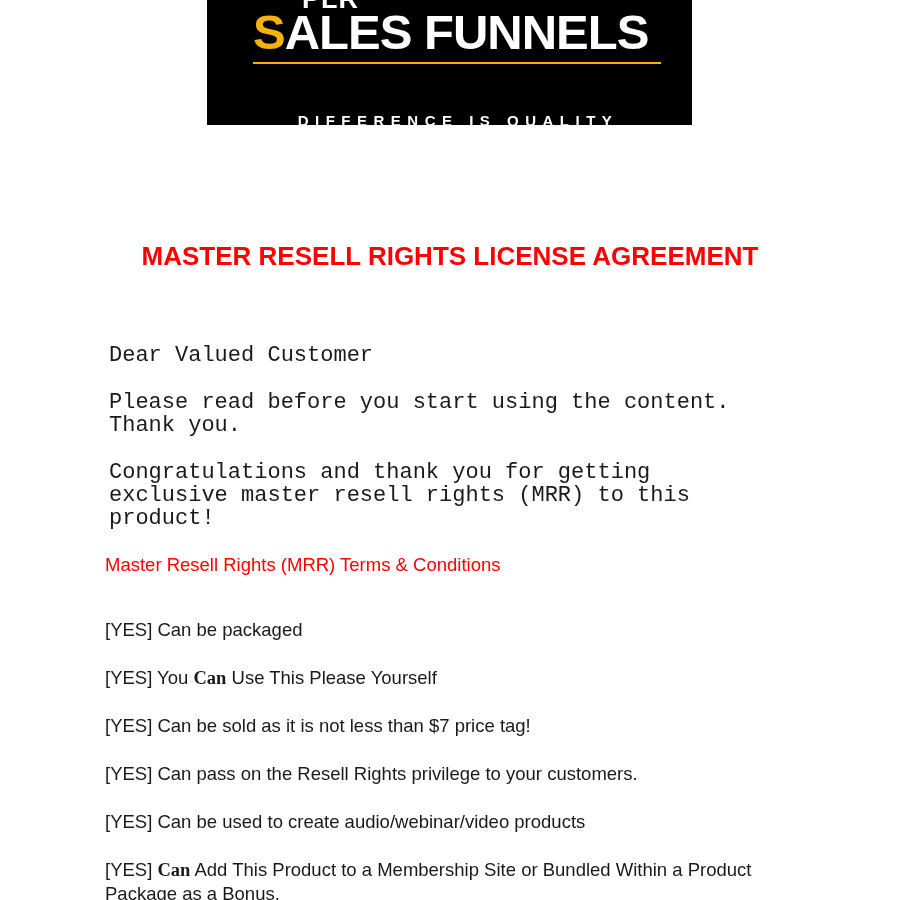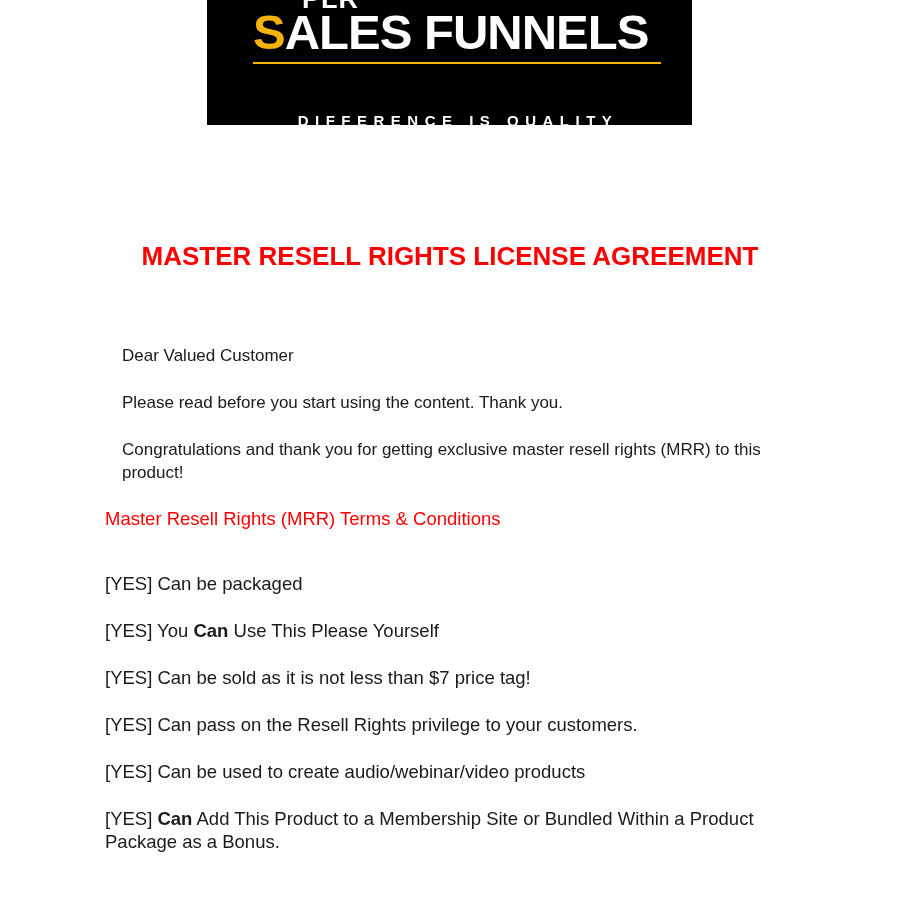--- a/index.html
+++ b/index.html
@@ -96,41 +96,41 @@
   }
 
   
   .body-block {
     position: absolute;
     left: 105px;
     top: 344px;
     width: 660px;
   }
   .para {
-    font-family: Liberation Sans, sans-serif;
-    font-size: 17px;
+    font-family: Liberation Mono, monospace;
+    font-size: 22px;
     line-height: 23px;
     color: #1a1a1a;
-    margin: 0 0 24px 17px;
+    margin: 0 0 24px 4px;
   }
   .subhead {
     font-family: "Liberation Sans", sans-serif;
     font-size: 18.5px;
     font-weight: normal;
     color: #ff0000;
     margin: 0 0 42px 0;
   }
   .item {
     font-family: "Liberation Sans", sans-serif;
     font-size: 18.5px;
     line-height: 23px;
     color: #1a1a1a;
     margin: 1px 0 24px 0;
   }
-  .item b { font-weight: bold; }
+  .item b { font-weight: bold; font-family: Liberation Serif, serif; }
 </style>
 </head>
 <body>
 
 <div class="page">
 
   <div class="logo-wrap">
     <div class="logo-inner">
       <div class="logo-plr">PLR</div>
       <div class="logo-main"><span class="yellow">S</span><span class="white">ALES FUNNELS</span></div>

